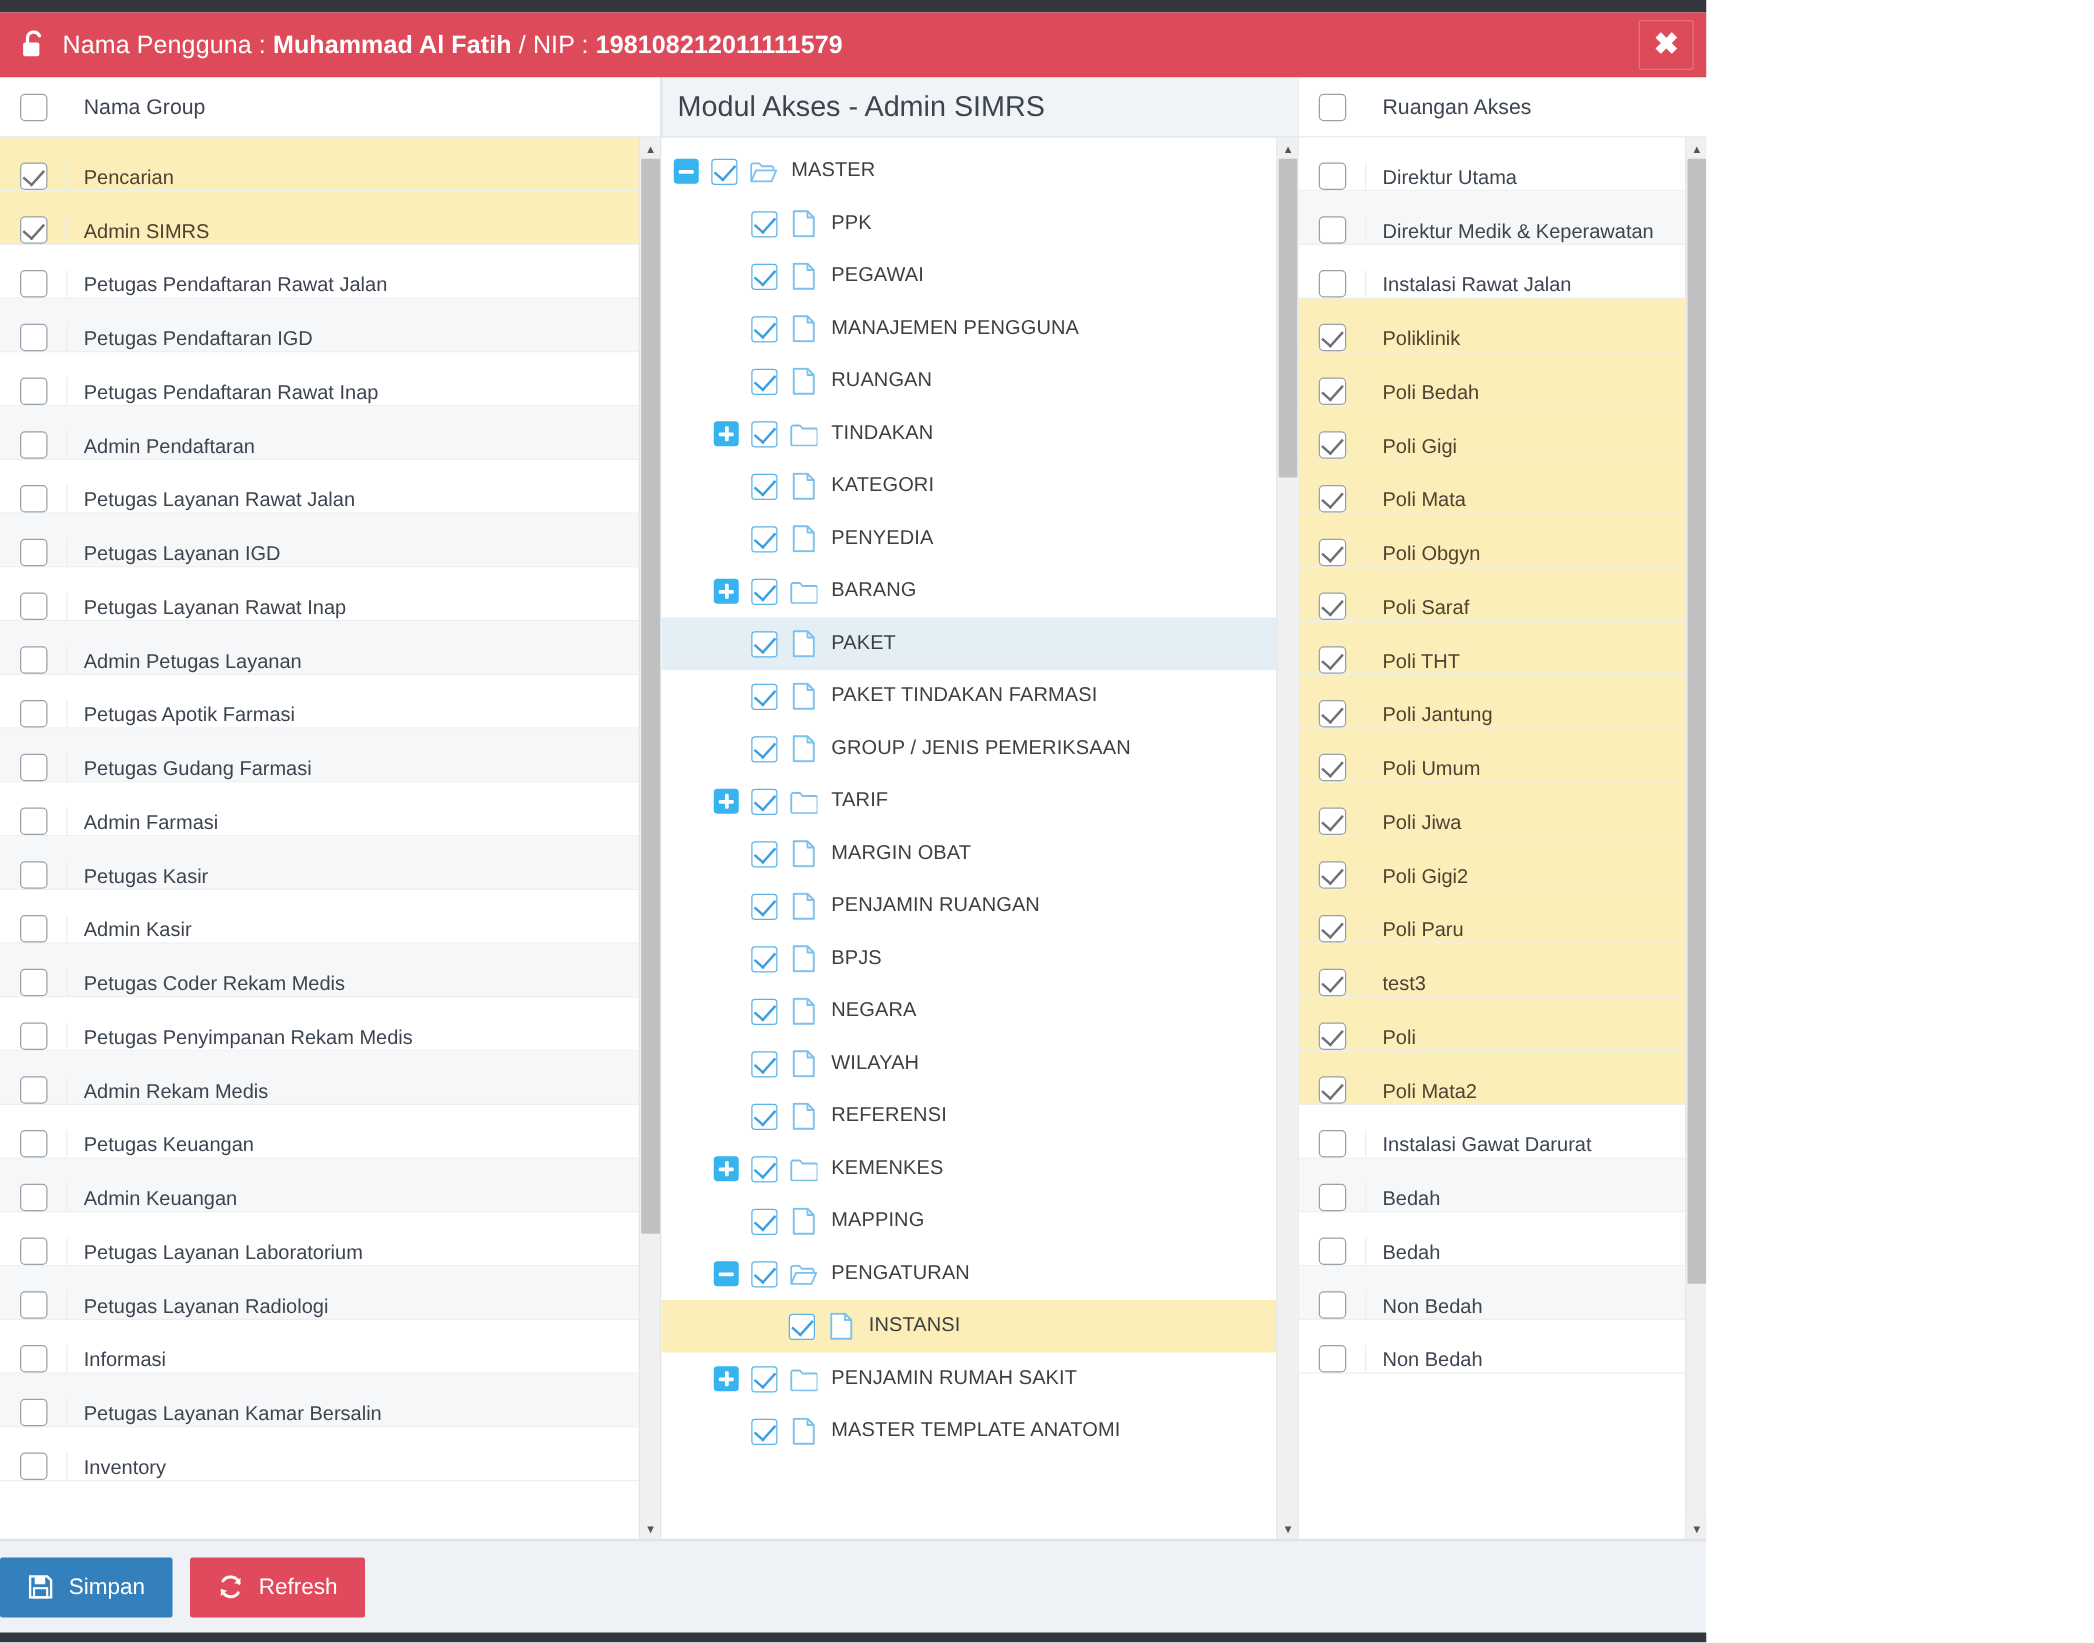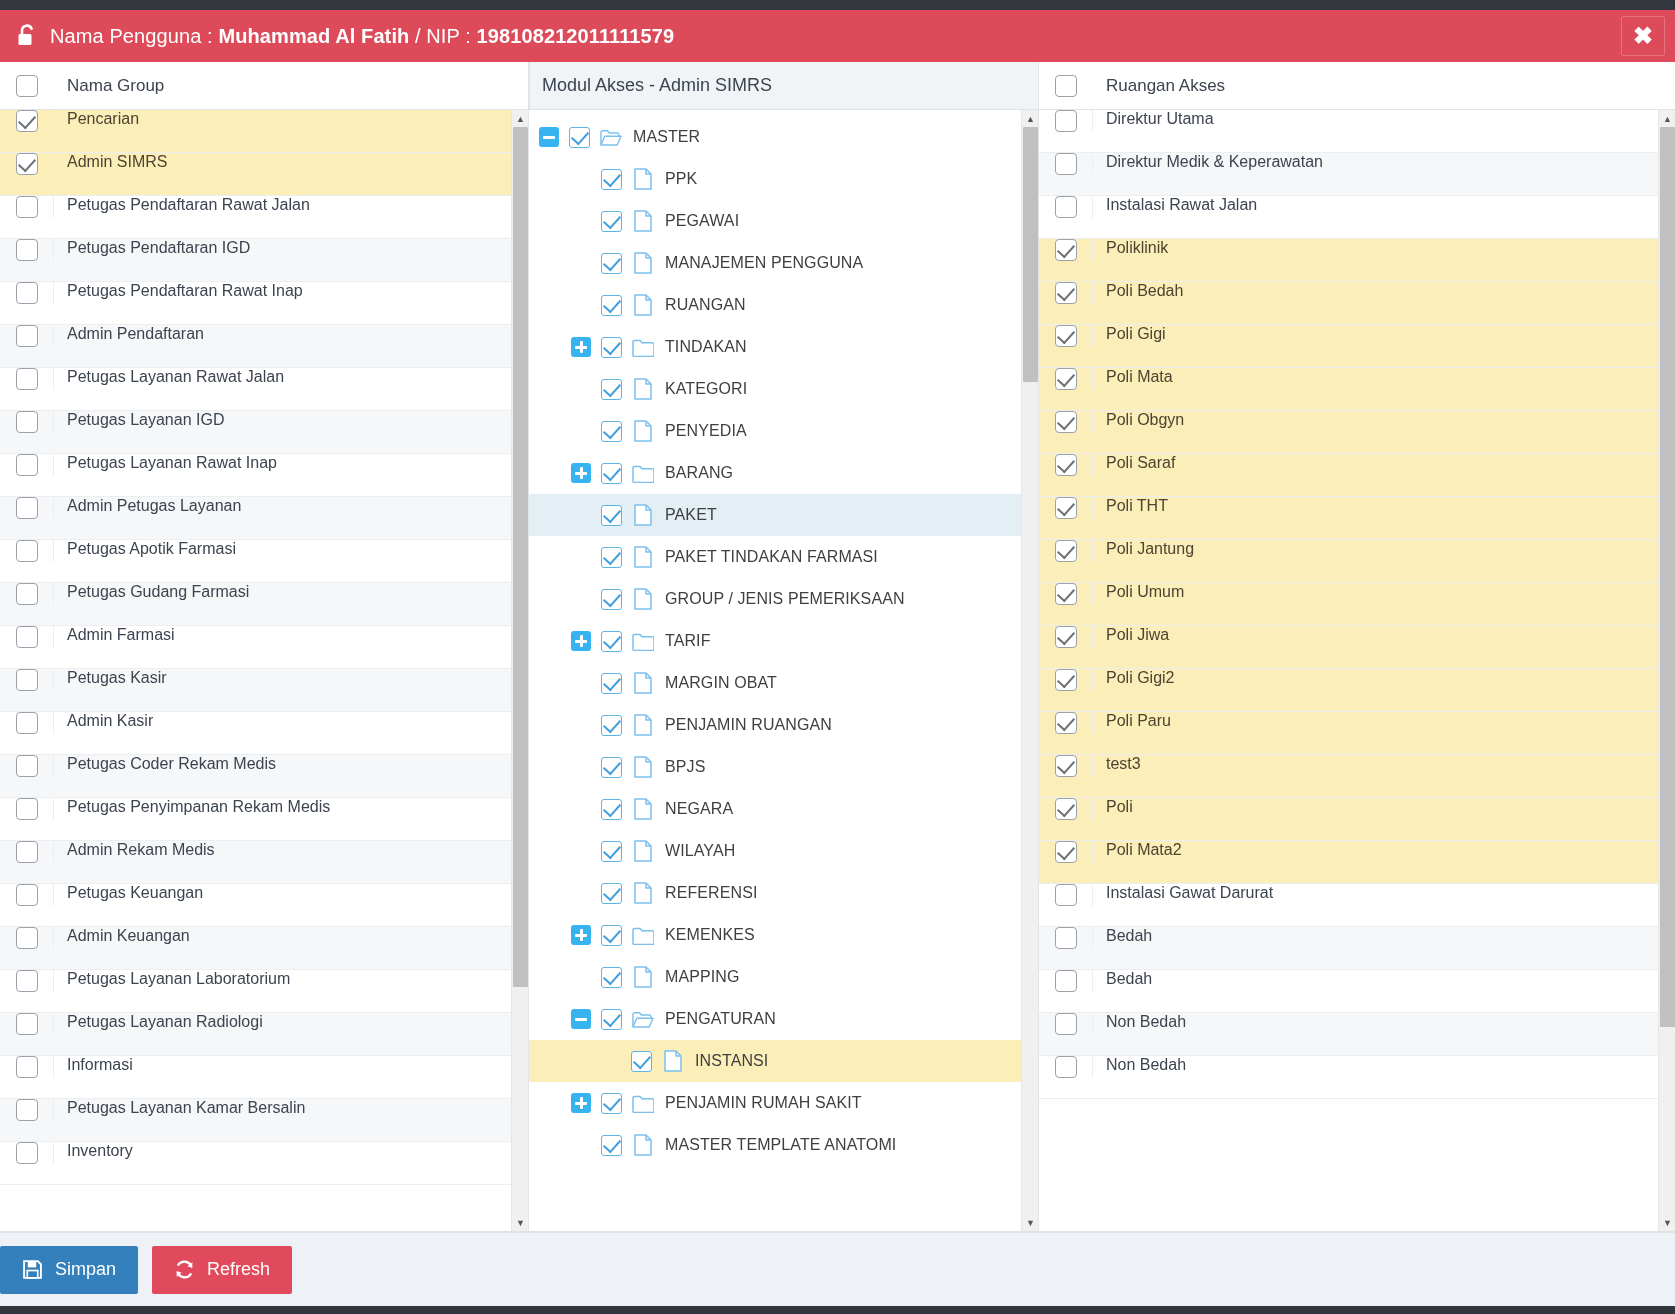--- a/index.html
+++ b/index.html
@@ -7,21 +7,21 @@
     margin: 0; padding: 0;
     width: 1675px; height: 1314px;
     background: #ffffff;
     font-family: "Liberation Sans", sans-serif;
     overflow: hidden;
   }
 
   
   #app {
     position: relative;
-    width: 1675px; height: 1314px;
+    width: 1365px; height: 1314px;
     background: #ffffff;
     display: flex; flex-direction: column;
   }
   .topbar-dark {
     height: 10px;
     background: #33363d;
     flex: 0 0 10px;
   }
 
   
@@ -88,21 +88,21 @@
   }
   .list-head .lbl { padding-left: 13px; }
 
   .mid-head {
     flex: 0 0 48px;
     background: #f1f4f7;
     border-bottom: 1px solid #dfe3e6;
     border-left: 1px solid #dfe3e6;
     display: flex; align-items: center;
     padding-left: 12px;
-    font-size: 18px;
+    font-size: 23px;
     color: #3c4450;
   }
 
   
   .scroll-area {
     flex: 1 1 auto;
     overflow: hidden;
     position: relative;
     min-height: 0;
   }
@@ -124,21 +124,21 @@
   .sbar .arr.up { top: 0; }
   .sbar .arr.dn { bottom: 0; }
   .sbar .thumb {
     position: absolute; left: 1px; width: 15px;
     background: #c0c0c0;
     border-radius: 1px;
   }
 
   
   .lrow {
-    display: flex; align-items: flex-start;
+    display: flex; align-items: flex-end;
     height: 43px;
     border-bottom: 1px solid #eceef0;
     background: #ffffff;
     font-size: 16px;
     color: #3c4450;
   }
   .lrow.alt { background: #f6f7f8; }
   .lrow.sel { background: #fbeeb9; }
   .lrow .cb-cell {
     width: 54px;

